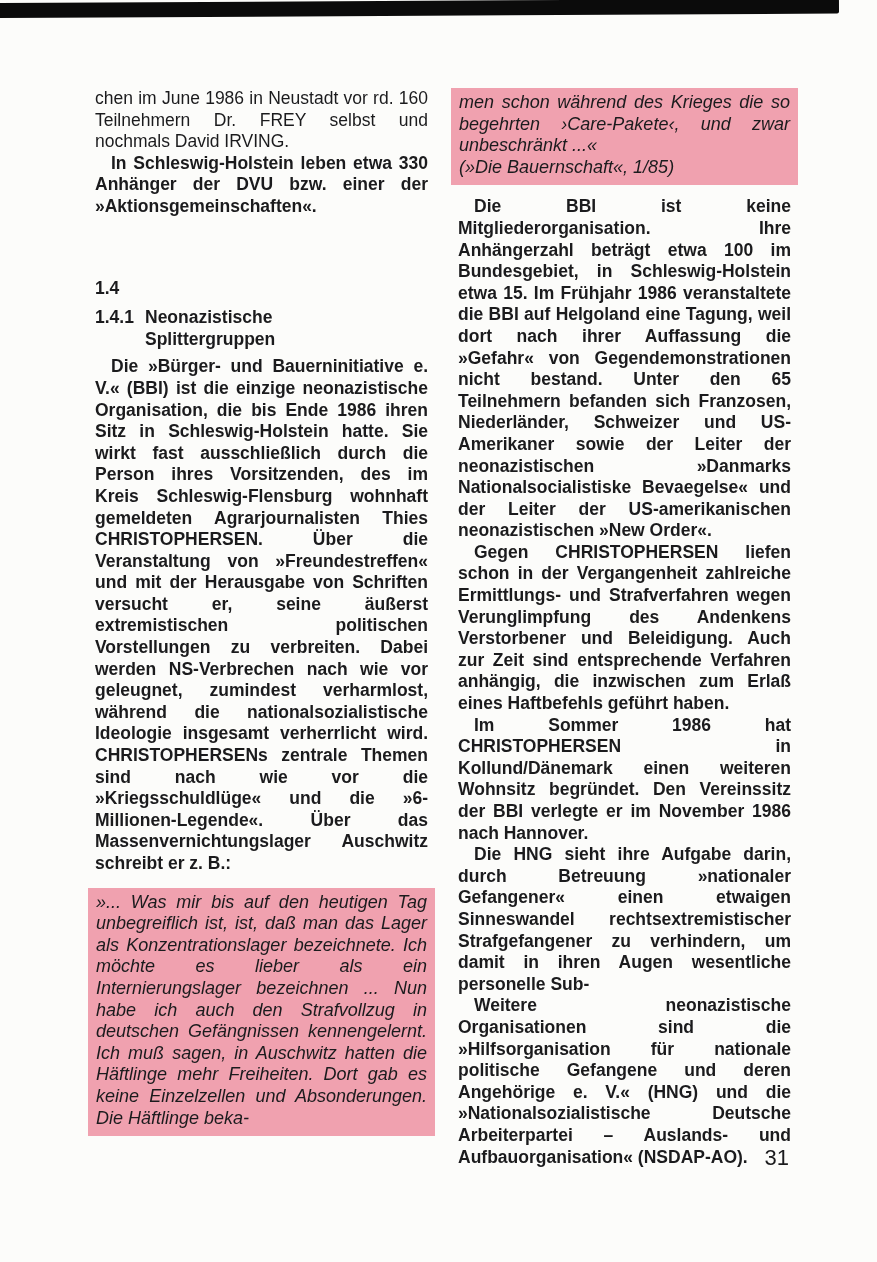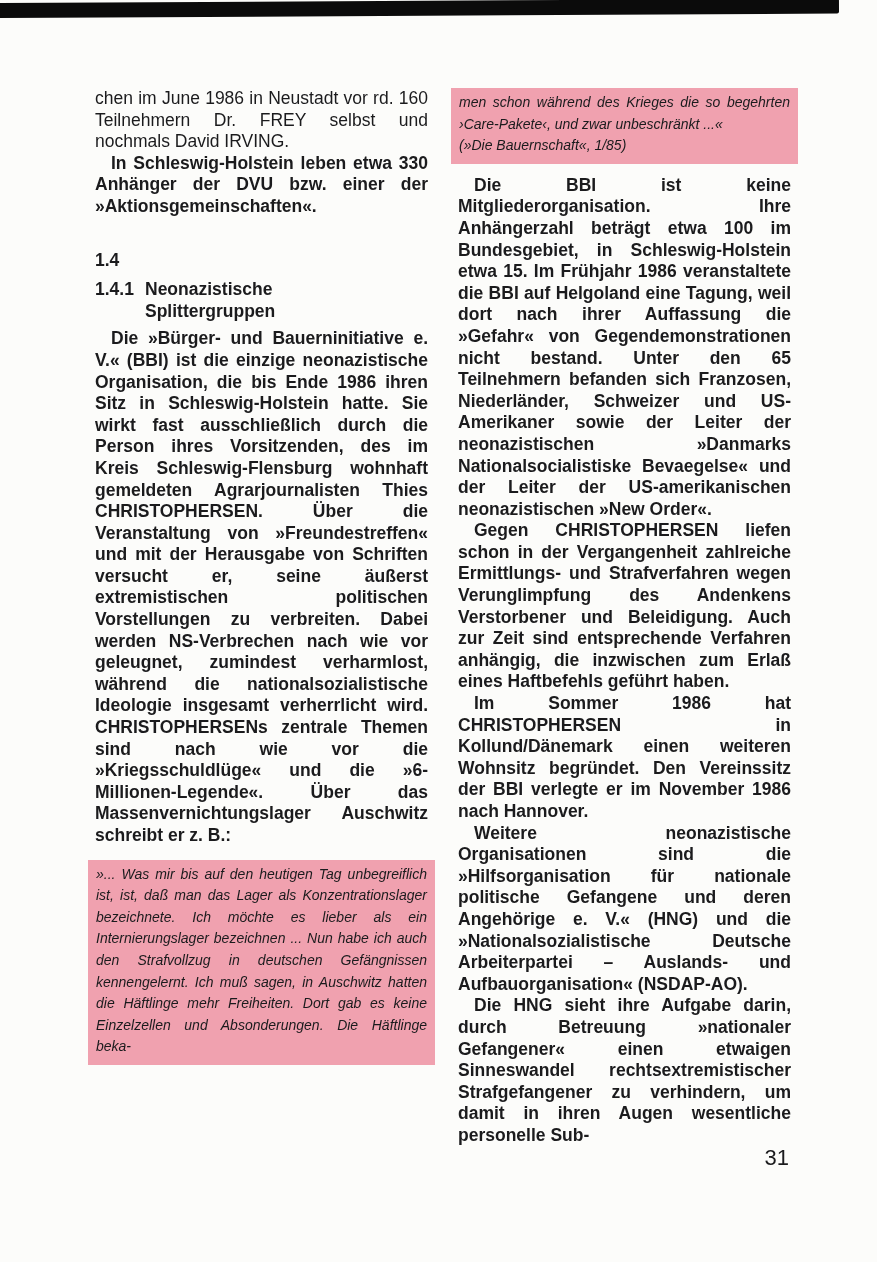--- a/index.html
+++ b/index.html
@@ -37,36 +37,36 @@
     hyphens: auto;
     -webkit-hyphens: auto;
   }
   .indent { text-indent: 16px; font-weight: bold; }
   .heading {
     display: flex;
     font-weight: bold;
     font-size: 17.5px;
     line-height: 21.6px;
   }
-  .h-main { margin-top: 32px; }
+  .h-main { margin-top: 60px; }
   .h-sub  { margin-top: 8px; }
   .h-main .h-num { flex: 0 0 auto; width: 36px; }
   .h-sub  .h-num { flex: 0 0 auto; width: 50px; }
   .h-text { flex: 1 1 auto; }
   .h-sub .h-text { max-width: 175px; }
   .after-heading { margin-top: 6px; }
   .quote-block {
     background: var(--highlight, #f0a1af);
     margin: 13px -7px 0;
     padding: 4px 8px 7px;
   }
   .quote-block.top { margin-top: 0; }
   .quote-text {
     font-style: italic;
-    font-size: 14px;
+    font-size: 18px;
     line-height: 21.6px;
     text-align: justify;
     hyphens: auto;
     -webkit-hyphens: auto;
   }
   .quote-source { text-align: left; }
   .para-gap { margin-top: 11px; }
   .page-number {
     position: absolute;
     top: 1147px;
@@ -104,19 +104,19 @@
 
   <div class="col">
     <div class="quote-block top">
       <p class="quote-text" lang="de">men schon während des Krieges die so begehrten ›Care-Pakete‹, und zwar unbeschränkt ...«</p>
       <p class="quote-text quote-source">(»Die Bauernschaft«, 1/85)</p>
     </div>
 
     <p class="body-text indent para-gap" lang="de">Die BBI ist keine Mitgliederorganisation. Ihre Anhängerzahl beträgt etwa 100 im Bundesgebiet, in Schleswig-Holstein etwa 15. Im Frühjahr 1986 veranstaltete die BBI auf Helgoland eine Tagung, weil dort nach ihrer Auffassung die »Gefahr« von Gegendemonstrationen nicht bestand. Unter den 65 Teilnehmern befanden sich Franzosen, Niederländer, Schweizer und US-Amerikaner sowie der Leiter der neonazistischen »Danmarks Nationalsocialistiske Bevaegelse« und der Leiter der US-amerikanischen neonazistischen »New Order«.</p>
     <p class="body-text indent" lang="de">Gegen CHRISTOPHERSEN liefen schon in der Vergangenheit zahlreiche Ermittlungs- und Strafverfahren wegen Verunglimpfung des Andenkens Verstorbener und Beleidigung. Auch zur Zeit sind entsprechende Verfahren anhängig, die inzwischen zum Erlaß eines Haftbefehls geführt haben.</p>
     <p class="body-text indent" lang="de">Im Sommer 1986 hat CHRISTOPHERSEN in Kollund/Dänemark einen weiteren Wohnsitz begründet. Den Vereinssitz der BBI verlegte er im November 1986 nach Hannover.</p>
+    <p class="body-text indent" lang="de">Die HNG sieht ihre Aufgabe darin, durch Betreuung »nationaler Gefangener« einen etwaigen Sinneswandel rechtsextremistischer Strafgefangener zu verhindern, um damit in ihren Augen wesentliche personelle Sub-</p>
     <p class="body-text indent" lang="de">Weitere neonazistische Organisationen sind die »Hilfsorganisation für nationale politische Gefangene und deren Angehörige e. V.« (HNG) und die »Nationalsozialistische Deutsche Arbeiterpartei – Auslands- und Aufbauorganisation« (NSDAP-AO).</p>
-    <p class="body-text indent" lang="de">Die HNG sieht ihre Aufgabe darin, durch Betreuung »nationaler Gefangener« einen etwaigen Sinneswandel rechtsextremistischer Strafgefangener zu verhindern, um damit in ihren Augen wesentliche personelle Sub-</p>
   </div>
 
 </div>
 
 <div class="page-number">31</div>
 
 </body></html>

